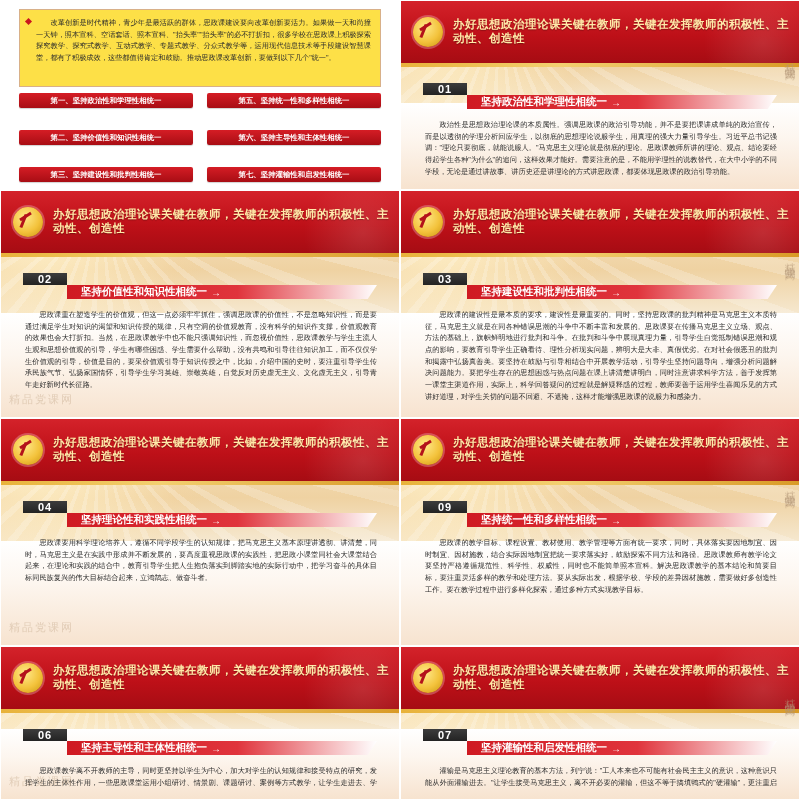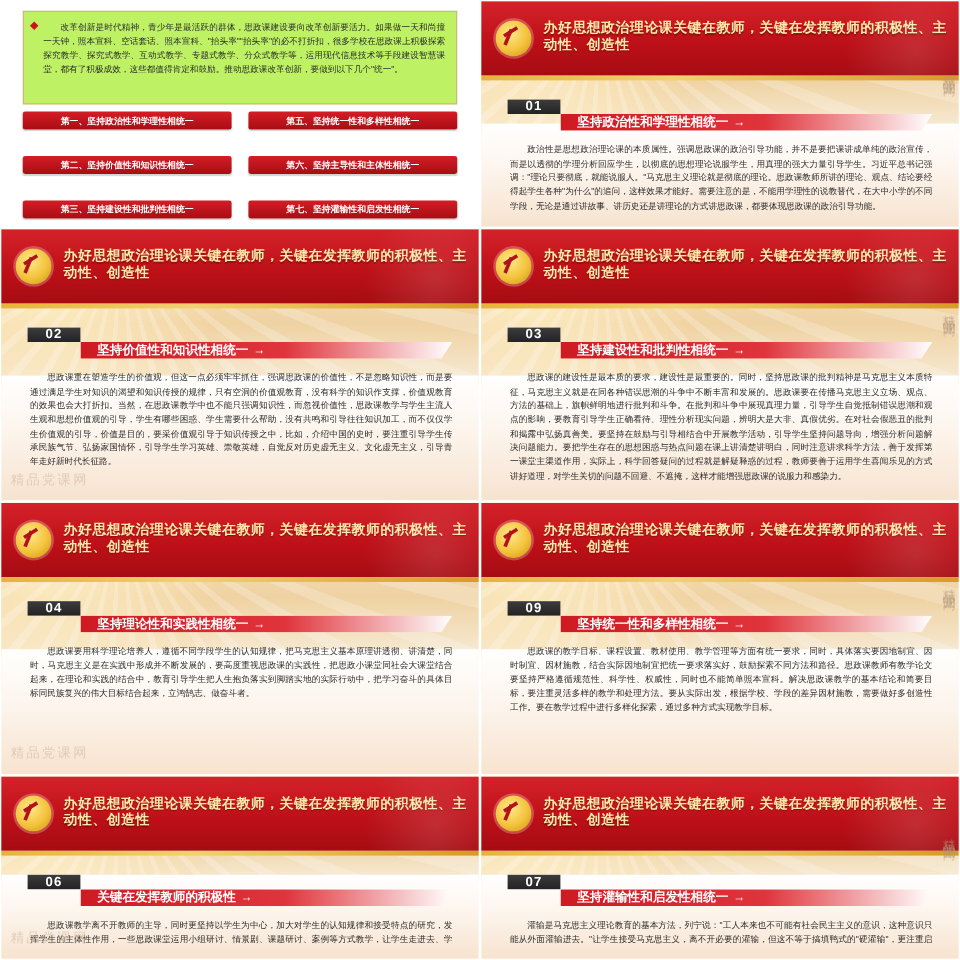--- a/index.html
+++ b/index.html
@@ -114,21 +114,21 @@
     position: absolute; left: 24px; right: 22px; top: 118px; bottom: 10px;
     font-size: 7.2px; line-height: 1.62; color: #2b2b2b;
     text-align: justify; text-indent: 2em;
     overflow: hidden;
   }
 
   
   .s1 { background: #ffffff; }
   .s1 .intro-box {
     position: absolute; left: 18px; right: 18px; top: 8px; height: 78px;
-    border: 1px solid #d8b089; background: #bef264;
+    border: 1px solid #d8b089; background: #fde047;
     padding: 7px 9px 7px 16px;
     font-size: 7.2px; line-height: 1.6; color: #2b2b2b;
     text-align: justify; text-indent: 2em;
   }
   .s1 .intro-box:before {
     content:""; position:absolute; left: 6px; top: 9px;
     width: 5px; height: 5px; background:#c9161e; transform: rotate(45deg);
   }
   .list-wrap {
     position: absolute; left: 18px; right: 18px; top: 92px;
@@ -272,21 +272,21 @@
     <div class="bg-rays"></div>
     <div class="bg-bottom"></div>
     <div class="hdr">
       <div class="emblem"></div>
       <div class="hdr-title">办好思想政治理论课关键在教师，关键在发挥教师的积极性、主动性、创造性</div>
     </div>
     <div class="hdr-rule"></div>
     <div class="secbar">
       <div class="secnum">06</div>
       <div class="sectitle">
-        <span>关键在发挥教师的积极性</span>
+        <span>坚持主导性和主体性相统一</span>
         <span class="arrow">→</span>
       </div>
     </div>
     <div class="body-text">思政课教学离不开教师的主导，同时更坚持以学生为中心，加大对学生的认知规律和接受特点的研究，发挥学生的主体性作用，一些思政课堂运用小组研讨、情景剧、课题研讨、案例等方式教学，让学生走进去、学生走进生活，并且有了发挥学生主体性作用，教师要做好的是启发引导，让思政课堂充满活力，教师引导学生进进马克思主义经典著作，当代中国马克思主义的基本观点和方法，教育引导学生在读原著、学原文、悟原理中增强本领。</div>
     <div class="bg-wm-2">精品党课网</div>
   </div>
 
   <div class="slide">
     <div class="bg-top"></div>
     <div class="bg-sun"></div>

